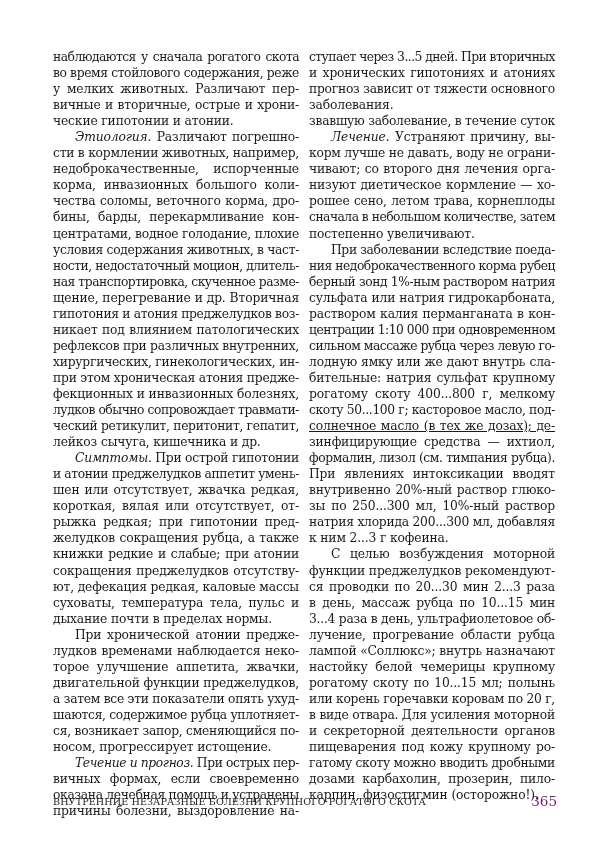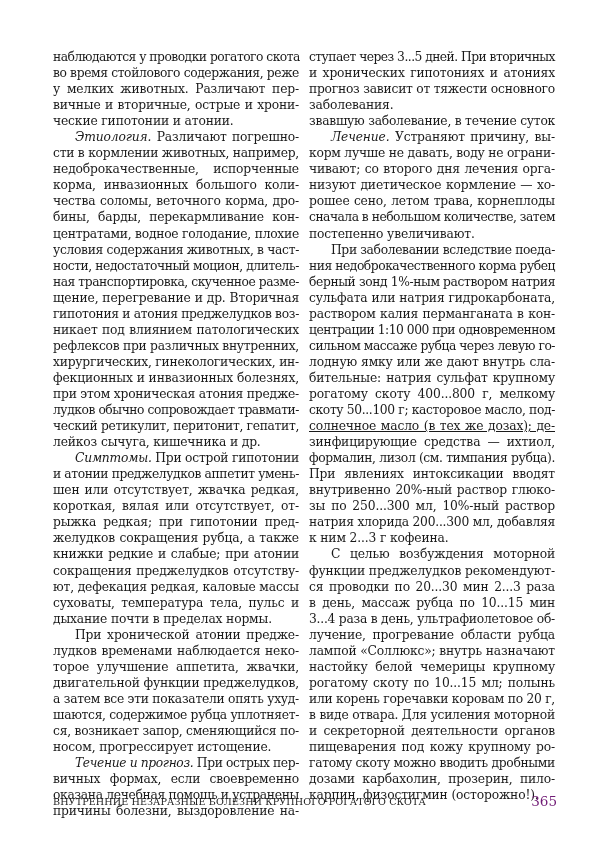--- a/index.html
+++ b/index.html
@@ -32,42 +32,42 @@
   .page-num {
     position: absolute; right: 0; top: 0;
     font-family: "DejaVu Serif", serif; font-size: 13.5px; color: #701a75;
   }
 </style>
 </head>
 <body>
 
 <div class="page">
   <div class="col left" id="col-left">
-      <div class="line" style="letter-spacing: -0.514443px;"><span>наблюдаются у проводки рогатого скота</span></div>
+      <div class="line" style="letter-spacing: -0.514443px;"><span>наблюдаются у сначала рогатого скота</span></div>
       <div class="line" style="letter-spacing: -0.374826px;"><span>во время стойлового содержания, реже</span></div>
       <div class="line" style="word-spacing: 0px;"><span>у мелких животных. Различают пер-</span></div>
       <div class="line" style="word-spacing: 0px;"><span>вичные и вторичные, острые и хрони-</span></div>
       <div class="line last"><span>ческие гипотонии и атонии.</span></div>
       <div class="line indent" style="word-spacing: 0px;"><span class="it">Этиология.</span><span> Различают погрешно-</span></div>
       <div class="line" style="letter-spacing: -0.24375px;"><span>сти в кормлении животных, например,</span></div>
       <div class="line" style="word-spacing: 0px;"><span>недоброкачественные, испорченные</span></div>
       <div class="line" style="word-spacing: 0px;"><span>корма, инвазионных большого коли-</span></div>
       <div class="line" style="word-spacing: 0px;"><span>чества соломы, веточного корма, дро-</span></div>
       <div class="line" style="word-spacing: 0px;"><span>бины, барды, перекармливание кон-</span></div>
       <div class="line" style="letter-spacing: -0.251563px;"><span>центратами, водное голодание, плохие</span></div>
       <div class="line" style="letter-spacing: -0.315365px;"><span>условия содержания животных, в част-</span></div>
       <div class="line" style="letter-spacing: -0.432939px;"><span>ности, недостаточный моцион, длитель-</span></div>
       <div class="line" style="letter-spacing: -0.456588px;"><span>ная транспортировка, скученное разме-</span></div>
       <div class="line" style="word-spacing: 0px;"><span>щение, перегревание и др. Вторичная</span></div>
       <div class="line" style="letter-spacing: -0.317969px;"><span>гипотония и атония преджелудков воз-</span></div>
       <div class="line" style="word-spacing: 0px;"><span>никает под влиянием патологических</span></div>
       <div class="line" style="letter-spacing: -0.270536px;"><span>рефлексов при различных внутренних,</span></div>
       <div class="line" style="letter-spacing: -0.228125px;"><span>хирургических, гинекологических, ин-</span></div>
+      <div class="line" style="letter-spacing: -0.216518px;"><span>при этом хроническая атония предже-</span></div>
       <div class="line" style="word-spacing: 0px;"><span>фекционных и инвазионных болезнях,</span></div>
-      <div class="line" style="letter-spacing: -0.216518px;"><span>при этом хроническая атония предже-</span></div>
       <div class="line" style="letter-spacing: -0.446007px;"><span>лудков обычно сопровождает травмати-</span></div>
       <div class="line" style="letter-spacing: -0.316385px;"><span>ческий ретикулит, перитонит, гепатит,</span></div>
       <div class="line last"><span>лейкоз сычуга, кишечника и др.</span></div>
       <div class="line indent" style="letter-spacing: -0.225px;"><span class="it">Симптомы.</span><span> При острой гипотонии</span></div>
       <div class="line" style="letter-spacing: -0.389583px;"><span>и атонии преджелудков аппетит умень-</span></div>
       <div class="line" style="word-spacing: 0px;"><span>шен или отсутствует, жвачка редкая,</span></div>
       <div class="line" style="word-spacing: 0px;"><span>короткая, вялая или отсутствует, от-</span></div>
       <div class="line" style="word-spacing: 0px;"><span>рыжка редкая; при гипотонии пред-</span></div>
       <div class="line" style="word-spacing: 0px;"><span>желудков сокращения рубца, а также</span></div>
       <div class="line" style="word-spacing: 0px;"><span>книжки редкие и слабые; при атонии</span></div>

